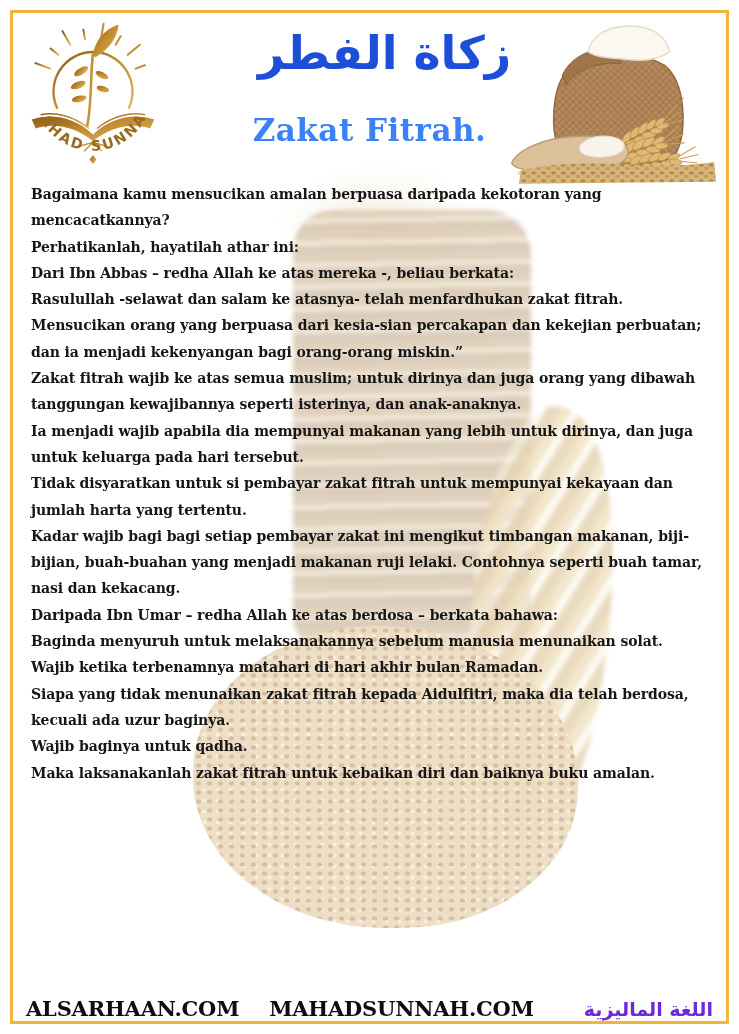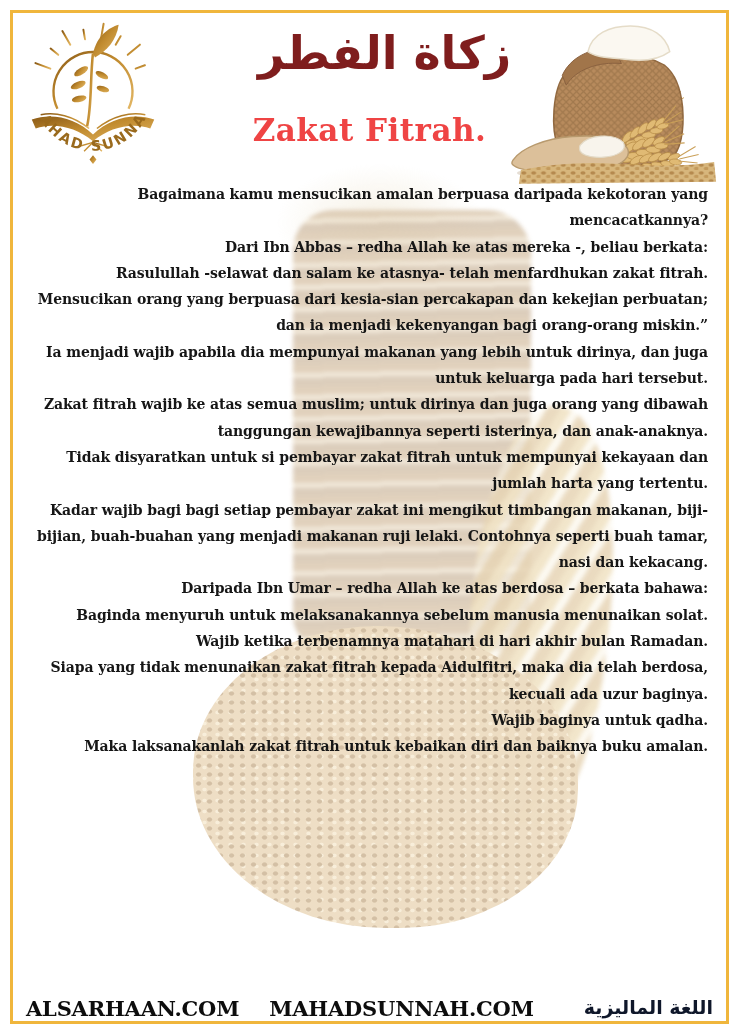--- a/index.html
+++ b/index.html
@@ -3,51 +3,51 @@
 <meta charset="utf-8">
 <style>
   html,body{margin:0;padding:0;background:#fff;}
   .page{position:relative;width:739px;height:1034px;background:#ffffff;overflow:hidden;
         font-family:"DejaVu Serif",serif;color:#161616;}
   .frame{position:absolute;left:10px;top:10px;right:10px;bottom:10px;
          border:3px solid #f0b63c;z-index:4;pointer-events:none;}
   
   .logo-wrap{position:absolute;left:14px;top:10px;width:158px;height:158px;z-index:3;}
   .calligraphy{position:absolute;left:120px;right:120px;top:26px;text-align:center;z-index:3;
-        font-family:"DejaVu Sans",sans-serif;font-weight:bold;font-size:46px;color:#7f1d1d;
+        font-family:"DejaVu Sans",sans-serif;font-weight:bold;font-size:46px;color:#1d4ed8;
         padding-left:30px;}
   .title{position:absolute;left:0;right:0;top:112px;text-align:center;z-index:3;
-        font-weight:bold;font-size:31px;letter-spacing:.5px;color:#ef4444;}
+        font-weight:bold;font-size:31px;letter-spacing:.5px;color:#3b82f6;}
   .sack-wrap{position:absolute;right:16px;top:12px;width:212px;height:176px;z-index:2;}
   
   .wm{position:absolute;left:175px;top:168px;width:430px;height:762px;z-index:1;opacity:.5;pointer-events:none;}
   .wm-flour{position:absolute;left:100px;top:-5px;width:210px;height:120px;border-radius:50%;
         background:radial-gradient(ellipse at center,#ece1c8 0%,rgba(236,225,200,0) 70%);}
   .wm-sack{position:absolute;left:118px;top:42px;width:238px;height:440px;
         border-radius:40px 44px 30px 34px;filter:blur(2px);
         background:repeating-linear-gradient(179deg,rgba(184,148,100,.85) 0 9px,rgba(219,194,152,.7) 9px 14px,rgba(168,132,88,.8) 14px 22px);}
   .wm-wheat{position:absolute;left:295px;top:238px;width:140px;height:420px;transform:rotate(7deg);
         border-radius:45% 55% 40% 60%;filter:blur(2px);
         background:repeating-linear-gradient(115deg,rgba(226,199,140,.9) 0 10px,rgba(246,236,208,.55) 10px 18px,rgba(206,170,108,.85) 18px 30px);}
   .wm-pile{position:absolute;left:18px;top:458px;width:385px;height:302px;
         border-radius:48% 52% 46% 50%;filter:blur(.5px);
         background-color:rgba(219,187,134,.95);
         background-image:radial-gradient(rgba(158,118,64,.85) 2px,rgba(158,118,64,0) 3.2px),
                          radial-gradient(rgba(242,223,184,.95) 1.6px,rgba(242,223,184,0) 2.6px);
         background-size:11px 9px,13px 11px;background-position:0 0,5px 4px;}
   
-  .content{position:absolute;left:31px;right:31px;top:181px;z-index:2;text-align:right;
+  .content{position:absolute;left:31px;right:31px;top:181px;z-index:2;text-align:left;
         font-weight:bold;font-size:14px;line-height:26.3px;letter-spacing:-0.1px;}
   .content p{margin:0;}
   
   .footer{position:absolute;left:26px;right:26px;bottom:13px;z-index:3;display:flex;
-        justify-content:space-between;align-items:flex-start;}
+        justify-content:space-between;align-items:center;}
   .sites{font-weight:bold;font-size:21px;letter-spacing:-0.2px;color:#0d0d0d;}
   .site1{margin-right:30px;}
-  .lang-ar{font-family:"DejaVu Sans",sans-serif;font-weight:bold;font-size:19px;color:#0f172a;}
+  .lang-ar{font-family:"DejaVu Sans",sans-serif;font-weight:bold;font-size:19px;color:#6d28d9;}
 </style>
 </head>
 <body>
 
 <div class="page">
   <div class="frame"></div>
 
   <div class="logo-wrap">
     <svg viewBox="0 0 160 160" width="158" height="158">
       <defs>
@@ -153,24 +153,25 @@
 
   <div class="wm">
     <div class="wm-flour"></div>
     <div class="wm-sack"></div>
     <div class="wm-wheat"></div>
     <div class="wm-pile"></div>
   </div>
 
   <div class="content">
     <p>Bagaimana kamu mensucikan amalan berpuasa daripada kekotoran yang mencacatkannya?</p>
+    <p>Perhatikanlah, hayatilah athar ini:</p>
     <p>Dari Ibn Abbas – redha Allah ke atas mereka -, beliau berkata:</p>
     <p>Rasulullah -selawat dan salam ke atasnya- telah menfardhukan zakat fitrah. Mensucikan orang yang berpuasa dari kesia-sian percakapan dan kekejian perbuatan; dan ia menjadi kekenyangan bagi orang-orang miskin.”</p>
+    <p>Zakat fitrah wajib ke atas semua muslim; untuk dirinya dan juga orang yang dibawah tanggungan kewajibannya seperti isterinya, dan anak-anaknya.</p>
     <p>Ia menjadi wajib apabila dia mempunyai makanan yang lebih untuk dirinya, dan juga untuk keluarga pada hari tersebut.</p>
-    <p>Zakat fitrah wajib ke atas semua muslim; untuk dirinya dan juga orang yang dibawah tanggungan kewajibannya seperti isterinya, dan anak-anaknya.</p>
     <p>Tidak disyaratkan untuk si pembayar zakat fitrah untuk mempunyai kekayaan dan jumlah harta yang tertentu.</p>
     <p>Kadar wajib bagi bagi setiap pembayar zakat ini mengikut timbangan makanan, biji-bijian, buah-buahan yang menjadi makanan ruji lelaki. Contohnya seperti buah tamar, nasi dan kekacang.</p>
     <p>Daripada Ibn Umar – redha Allah ke atas berdosa – berkata bahawa:</p>
     <p>Baginda menyuruh untuk melaksanakannya sebelum manusia menunaikan solat. Wajib ketika terbenamnya matahari di hari akhir bulan Ramadan.</p>
     <p>Siapa yang tidak menunaikan zakat fitrah kepada Aidulfitri, maka dia telah berdosa, kecuali ada uzur baginya.</p>
     <p>Wajib baginya untuk qadha.</p>
     <p>Maka laksanakanlah zakat fitrah untuk kebaikan diri dan baiknya buku amalan.</p>
   </div>
 
   <div class="footer">

